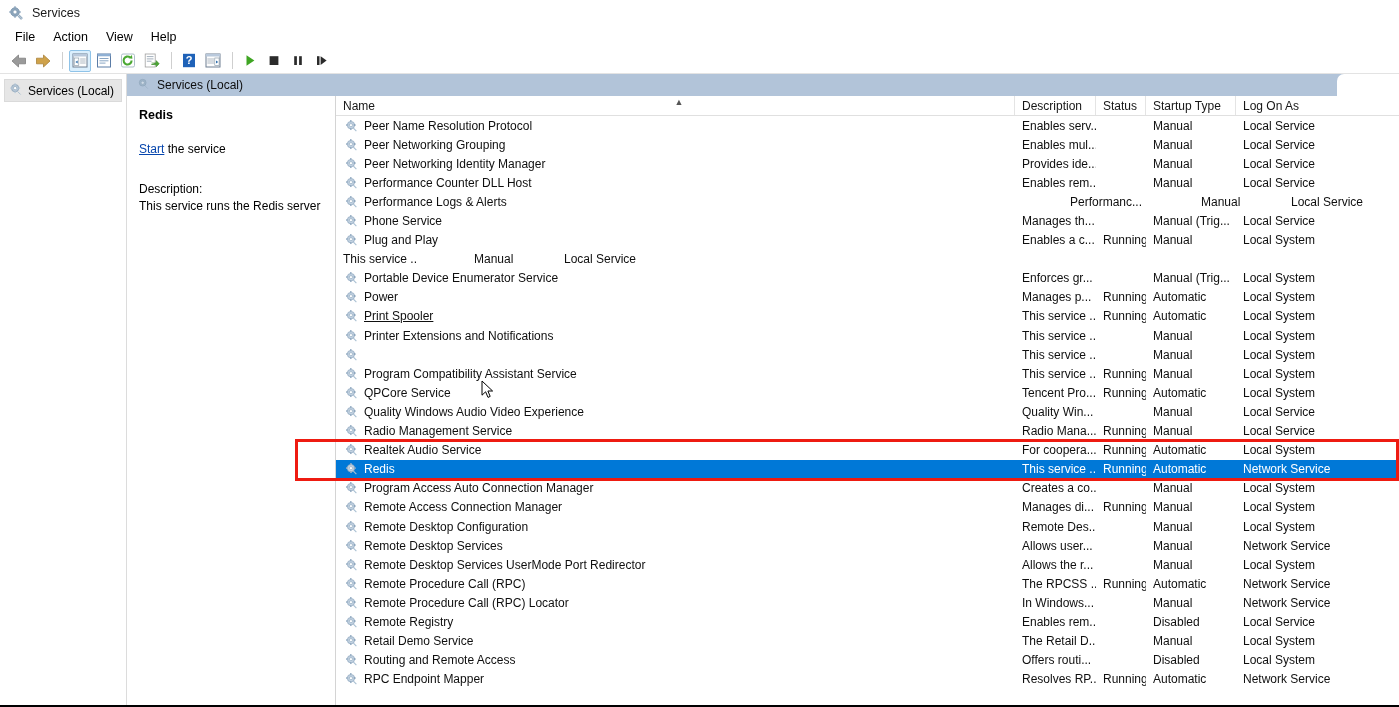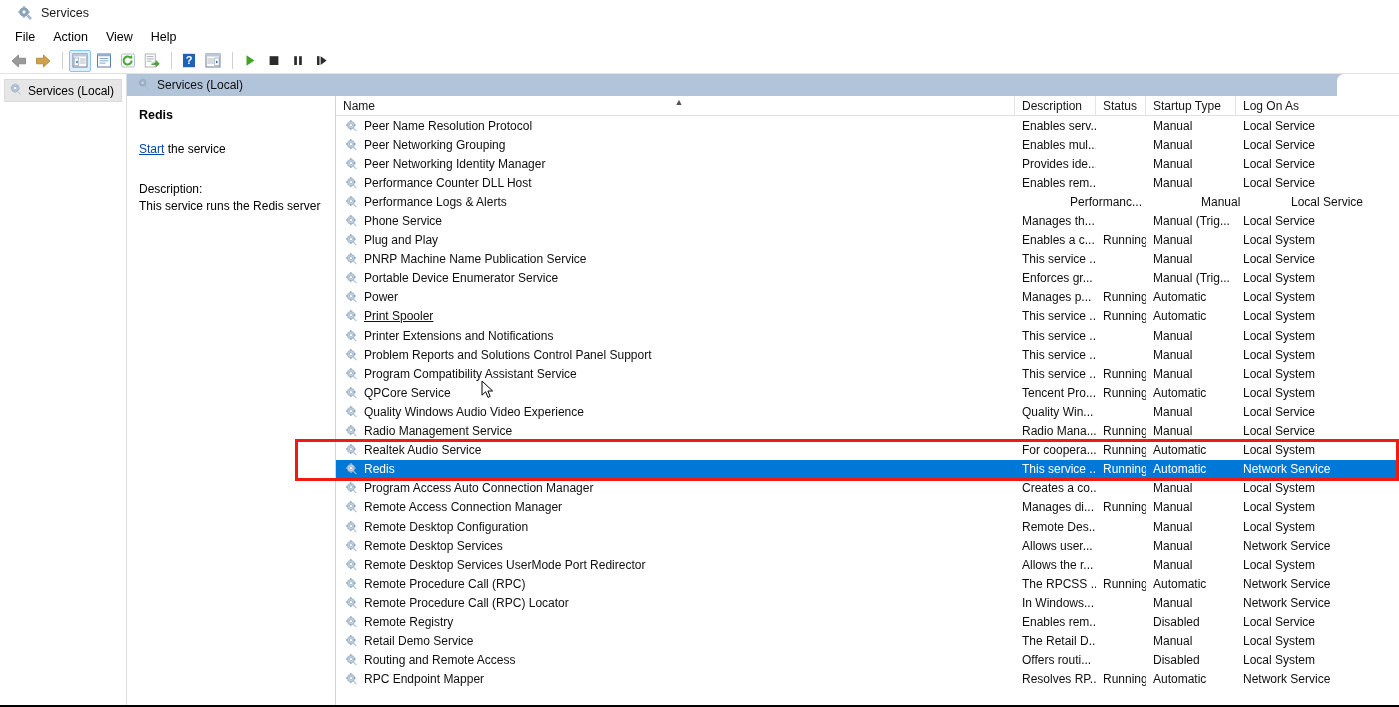--- a/index.html
+++ b/index.html
@@ -17,21 +17,21 @@
     position: relative;
     display: flex; flex-direction: column;
     background: #f0f0f0;
   }
 
   
   .titlebar {
     height: 26px;
     background: #ffffff;
     display: flex; align-items: center;
-    padding-left: 17px;
+    padding-left: 8px;
     flex: 0 0 26px;
   }
   .titlebar .tb-icon {
     width: 16px; height: 16px;
     margin-right: 8px;
     position: relative;
     flex: 0 0 16px;
   }
   .titlebar .title-text {
     font-size: 12.5px;
@@ -612,36 +612,20 @@
                     </svg>
                   </span>
                   <span>Plug and Play</span>
                 </div>
                 <div class="cell" style="width: 81px; flex: 0 0 81px;">Enables a c...</div>
                 <div class="cell" style="width: 50px; flex: 0 0 50px;">Running</div>
                 <div class="cell" style="width: 90px; flex: 0 0 90px;">Manual</div>
                 <div class="cell" style="width: 125px; flex: 0 0 125px;">Local System</div>
               </div>
               <div class="row">
-                <div class="cell name" style="width: 679px; flex: 0 0 679px;">
-                  <span style="display: inline-flex;">
-                    <svg class="svcicon" viewBox="0 0 16 16">
-                      <circle cx="6.8" cy="7" r="4.2" fill="#c3d3e2" stroke="#8ba4bb" stroke-width="0.8"></circle>
-                      <circle cx="6.8" cy="7" r="1.8" fill="#ffffff" stroke="#8ba4bb" stroke-width="0.7"></circle>
-                      <g fill="#c3d3e2" stroke="#8ba4bb" stroke-width="0.4">
-                        <rect x="6.1" y="1.6" width="1.5" height="1.8"></rect>
-                        <rect x="6.1" y="10.6" width="1.5" height="1.8"></rect>
-                        <rect x="1.6" y="6.3" width="1.8" height="1.5"></rect>
-                        <rect x="10.2" y="6.3" width="1.8" height="1.5"></rect>
-                      </g>
-                      <path d="M9.6 10.4 l3.4 3.4" stroke="#a9bfd2" stroke-width="1.3" fill="none"></path>
-                    </svg>
-                  </span>
-                  <span>PNRP Machine Name Publication Service</span>
-                </div>
                 <div class="cell" style="width: 81px; flex: 0 0 81px;">This service ...</div>
                 <div class="cell" style="width: 50px; flex: 0 0 50px;"></div>
                 <div class="cell" style="width: 90px; flex: 0 0 90px;">Manual</div>
                 <div class="cell" style="width: 125px; flex: 0 0 125px;">Local Service</div>
               </div>
               <div class="row">
                 <div class="cell name" style="width: 679px; flex: 0 0 679px;">
                   <span style="display: inline-flex;">
                     <svg class="svcicon" viewBox="0 0 16 16">
                       <circle cx="6.8" cy="7" r="4.2" fill="#c3d3e2" stroke="#8ba4bb" stroke-width="0.8"></circle>
@@ -736,21 +720,20 @@
                       <circle cx="6.8" cy="7" r="1.8" fill="#ffffff" stroke="#8ba4bb" stroke-width="0.7"></circle>
                       <g fill="#c3d3e2" stroke="#8ba4bb" stroke-width="0.4">
                         <rect x="6.1" y="1.6" width="1.5" height="1.8"></rect>
                         <rect x="6.1" y="10.6" width="1.5" height="1.8"></rect>
                         <rect x="1.6" y="6.3" width="1.8" height="1.5"></rect>
                         <rect x="10.2" y="6.3" width="1.8" height="1.5"></rect>
                       </g>
                       <path d="M9.6 10.4 l3.4 3.4" stroke="#a9bfd2" stroke-width="1.3" fill="none"></path>
                     </svg>
                   </span>
-                  <span>Problem Reports and Solutions Control Panel Support</span>
                 </div>
                 <div class="cell" style="width: 81px; flex: 0 0 81px;">This service ...</div>
                 <div class="cell" style="width: 50px; flex: 0 0 50px;"></div>
                 <div class="cell" style="width: 90px; flex: 0 0 90px;">Manual</div>
                 <div class="cell" style="width: 125px; flex: 0 0 125px;">Local System</div>
               </div>
               <div class="row">
                 <div class="cell name" style="width: 679px; flex: 0 0 679px;">
                   <span style="display: inline-flex;">
                     <svg class="svcicon" viewBox="0 0 16 16">

